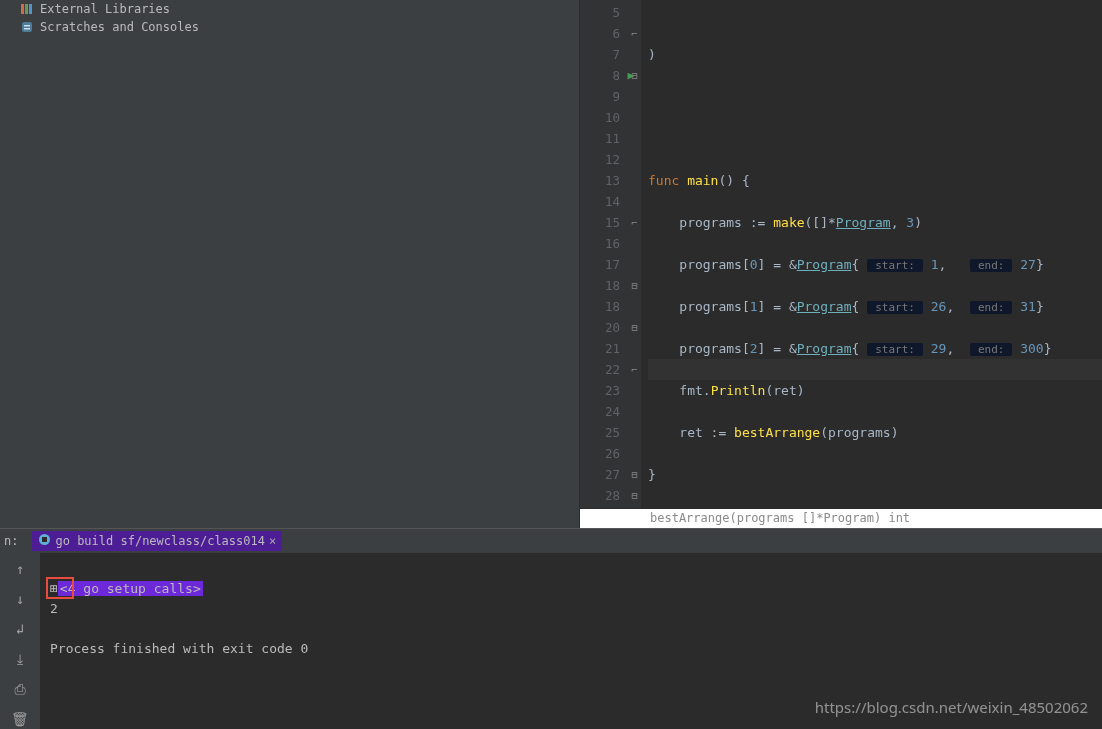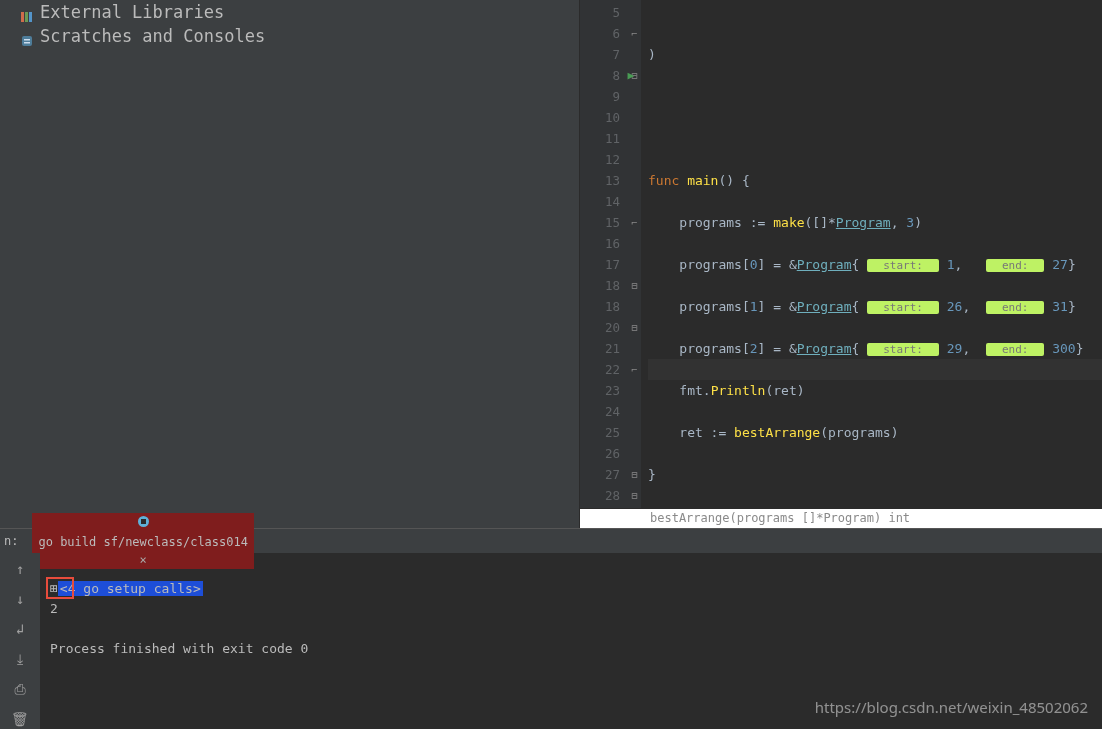--- a/index.html
+++ b/index.html
@@ -1,44 +1,44 @@
 <!DOCTYPE html>
 <html><head>
 <meta charset="utf-8">
 <style>
   * { box-sizing: border-box; margin: 0; padding: 0; }
   html, body { width: 1102px; height: 729px; overflow: hidden; font-family: "Consolas","Menlo","Monaco",monospace; }
   body { background: #2b2b2b; color: #a9b7c6; font-size: 13px; display:flex; flex-direction:column; }
   .top-split { flex: 1 1 auto; display:flex; min-height:0; }
   .left-pane { width: 580px; background:#3c3f41; border-right:1px solid #2b2b2b; padding:0; }
-  .tree-item { display:flex; align-items:flex-end; gap:6px; padding: 2px 6px 2px 20px; color:#bbbbbb; font-size:17px; cursor:pointer; }
+  .tree-item { display:flex; align-items:flex-start; gap:6px; padding: 2px 6px 2px 20px; color:#bbbbbb; font-size:12px; cursor:pointer; }
   .tree-icon { width:14px; height:14px; display:inline-block; }
   .editor-pane { flex:1; display:flex; flex-direction:column; min-width:0; background:#2b2b2b; position:relative; }
   .code-area { flex:1; display:flex; overflow:hidden; position:relative; }
   .gutter { width:48px; background:#313335; text-align:right; padding-right:8px; color:#606366; font-size:12.5px; line-height:21px; padding-top:2px; }
   .fold-col { width:14px; background:#313335; border-right:1px solid #2b2b2b; line-height:21px; font-size:10px; color:#8a8a8a; padding-top:2px; }
   .fold-col div { height:21px; text-align:center; }
   .code { flex:1; padding-left:6px; padding-top:2px; white-space:pre; font-size:13px; line-height:21px; position:relative; overflow:hidden; }
   .code-line { height:21px; }
   .hl-line { background:#323232; position:absolute; height:21px; width:100%; z-index:0; }
   .kw { color:#cc7832; }
   .fn { color:#fde047; }
   .typname { color:#6fafbd;text-decoration:underline; }
   .num { color:#6897bb; }
-  .hint { color:#787878; background:#bef264; padding:0 16px; border-radius:2px; font-size:11px; }
+  .hint { color:#787878; background:#0f172a; padding:0 8px; border-radius:2px; font-size:11px; }
   .breadcrumb-bar { height:20px; background:#ffffff; border-top:1px solid #2b2b2b; padding: 2px 10px; color:#8a8a8a; font-size:12px; }
   .bottom-pane { height: 213px; display:flex; flex-direction:column; background:#2b2b2b; border-top:1px solid #555; }
   .run-tab-bar { height:24px; background:#3c3f41; display:flex; align-items:center; padding:0 4px; color:#bbbbbb; font-size:12px; }
-  .run-tab { display:flex; align-items:center; gap:4px; padding:2px 6px; background:#7f1d1d; margin-left:14px;flex-direction:column; }
+  .run-tab { display:flex; align-items:center; gap:4px; padding:2px 6px; background:#4c1d95; margin-left:14px; }
   .run-tab .close-x { color:#aaaaaa; cursor:pointer; }
   .console-row { flex:1; display:flex; }
   .tool-col { width:40px; background:#3c3f41; display:flex; flex-direction:column; align-items:center; padding-top:6px; gap:10px; color:#a0a0a0; }
   .tool-col .tbtn { width:24px; height:20px; display:flex; align-items:center; justify-content:center; cursor:pointer; font-size:14px;}
   .console-out { flex:1; padding:6px 10px; font-size:13px; line-height:20px; color:#bbbbbb; white-space:pre; position:relative; }
-  .setup-calls { background:#1d4ed8; padding:0 2px; }
+  .setup-calls { background:#6d28d9; padding:0 2px; }
   .redbox2 { position:absolute; border:2px solid #e74c3c; top:24px; left:6px; width:28px; height:22px; pointer-events:none; }
   .watermark { position:fixed; bottom:12px; right:14px; color:rgba(230,230,230,0.55); font-size:15px; font-family:system-ui,Arial,sans-serif; }
   .code span { position:relative; z-index:1; }
   .line-run-gutter { position:relative; }
   .run-arrow { position:absolute; right:-14px; color:#499c54; font-size:11px; }
 </style>
 </head>
 <body>
 
 <div class="top-split">

